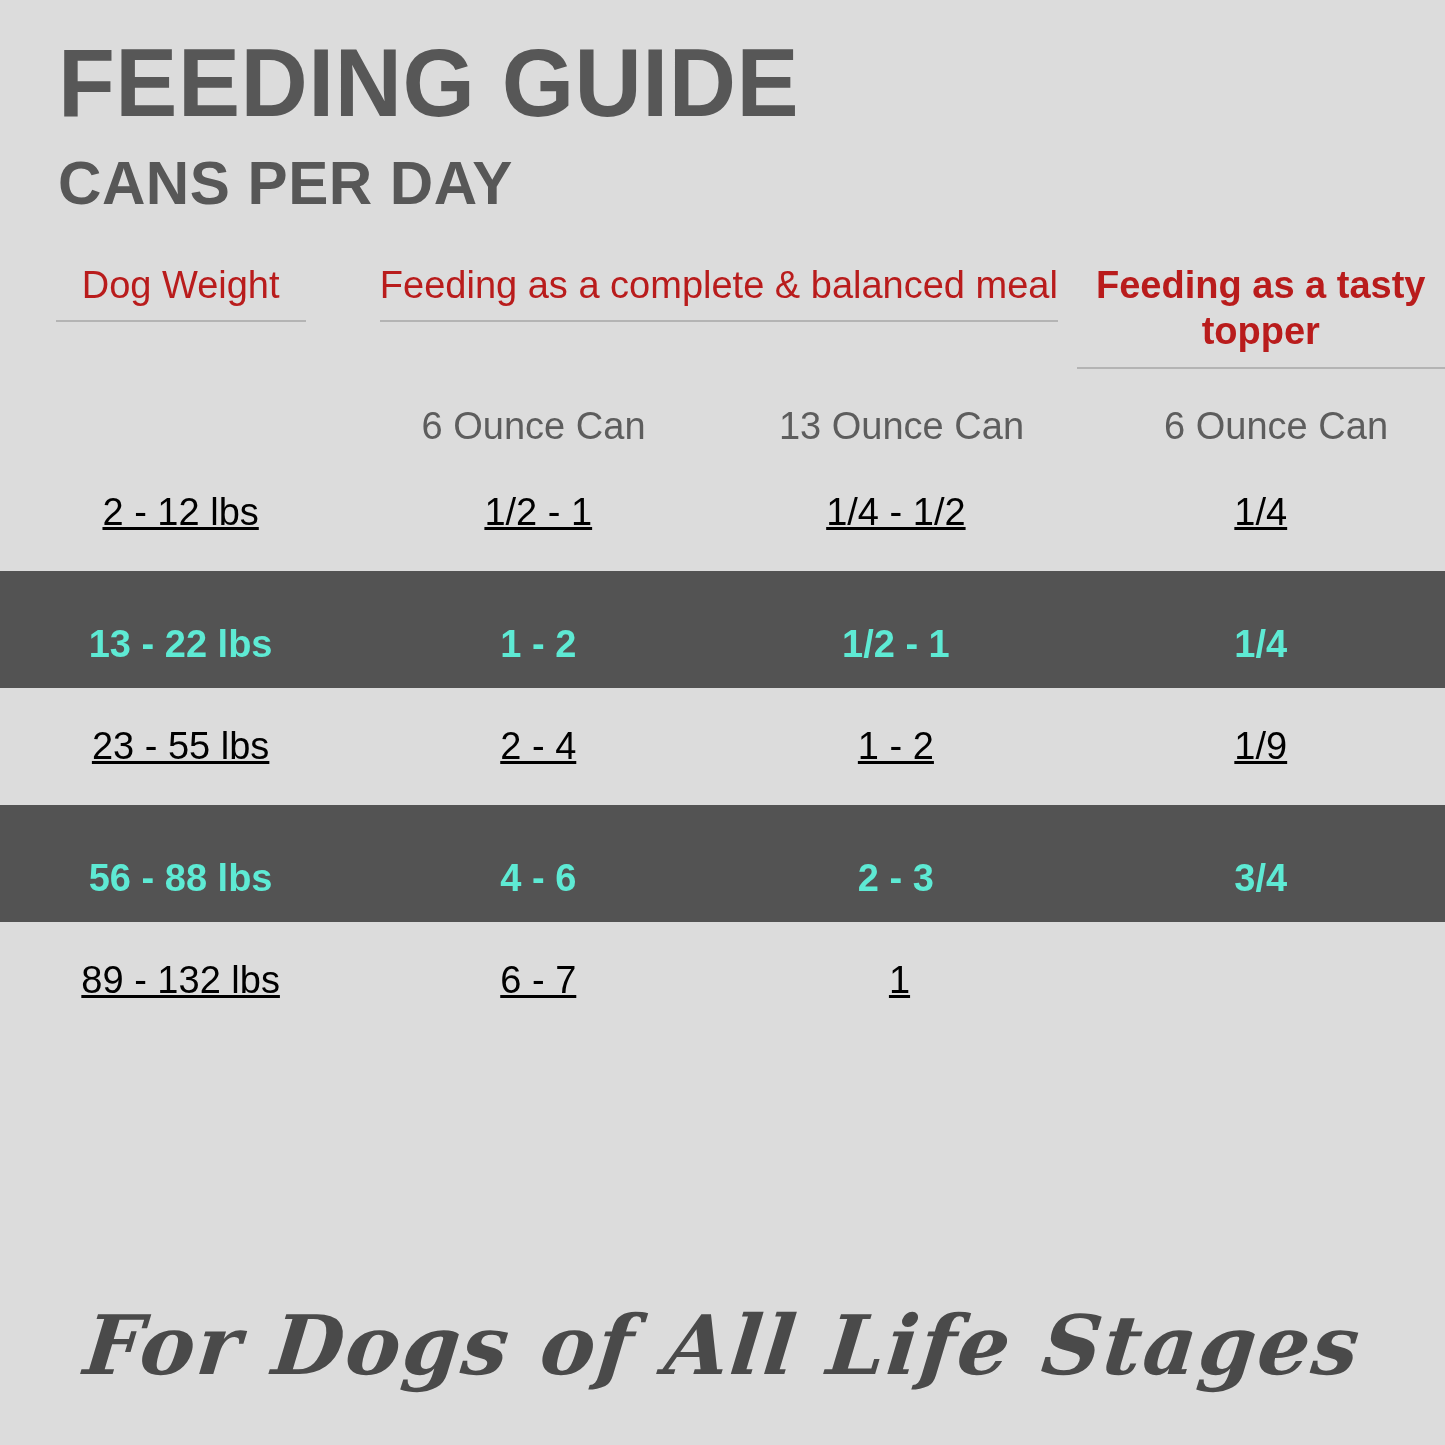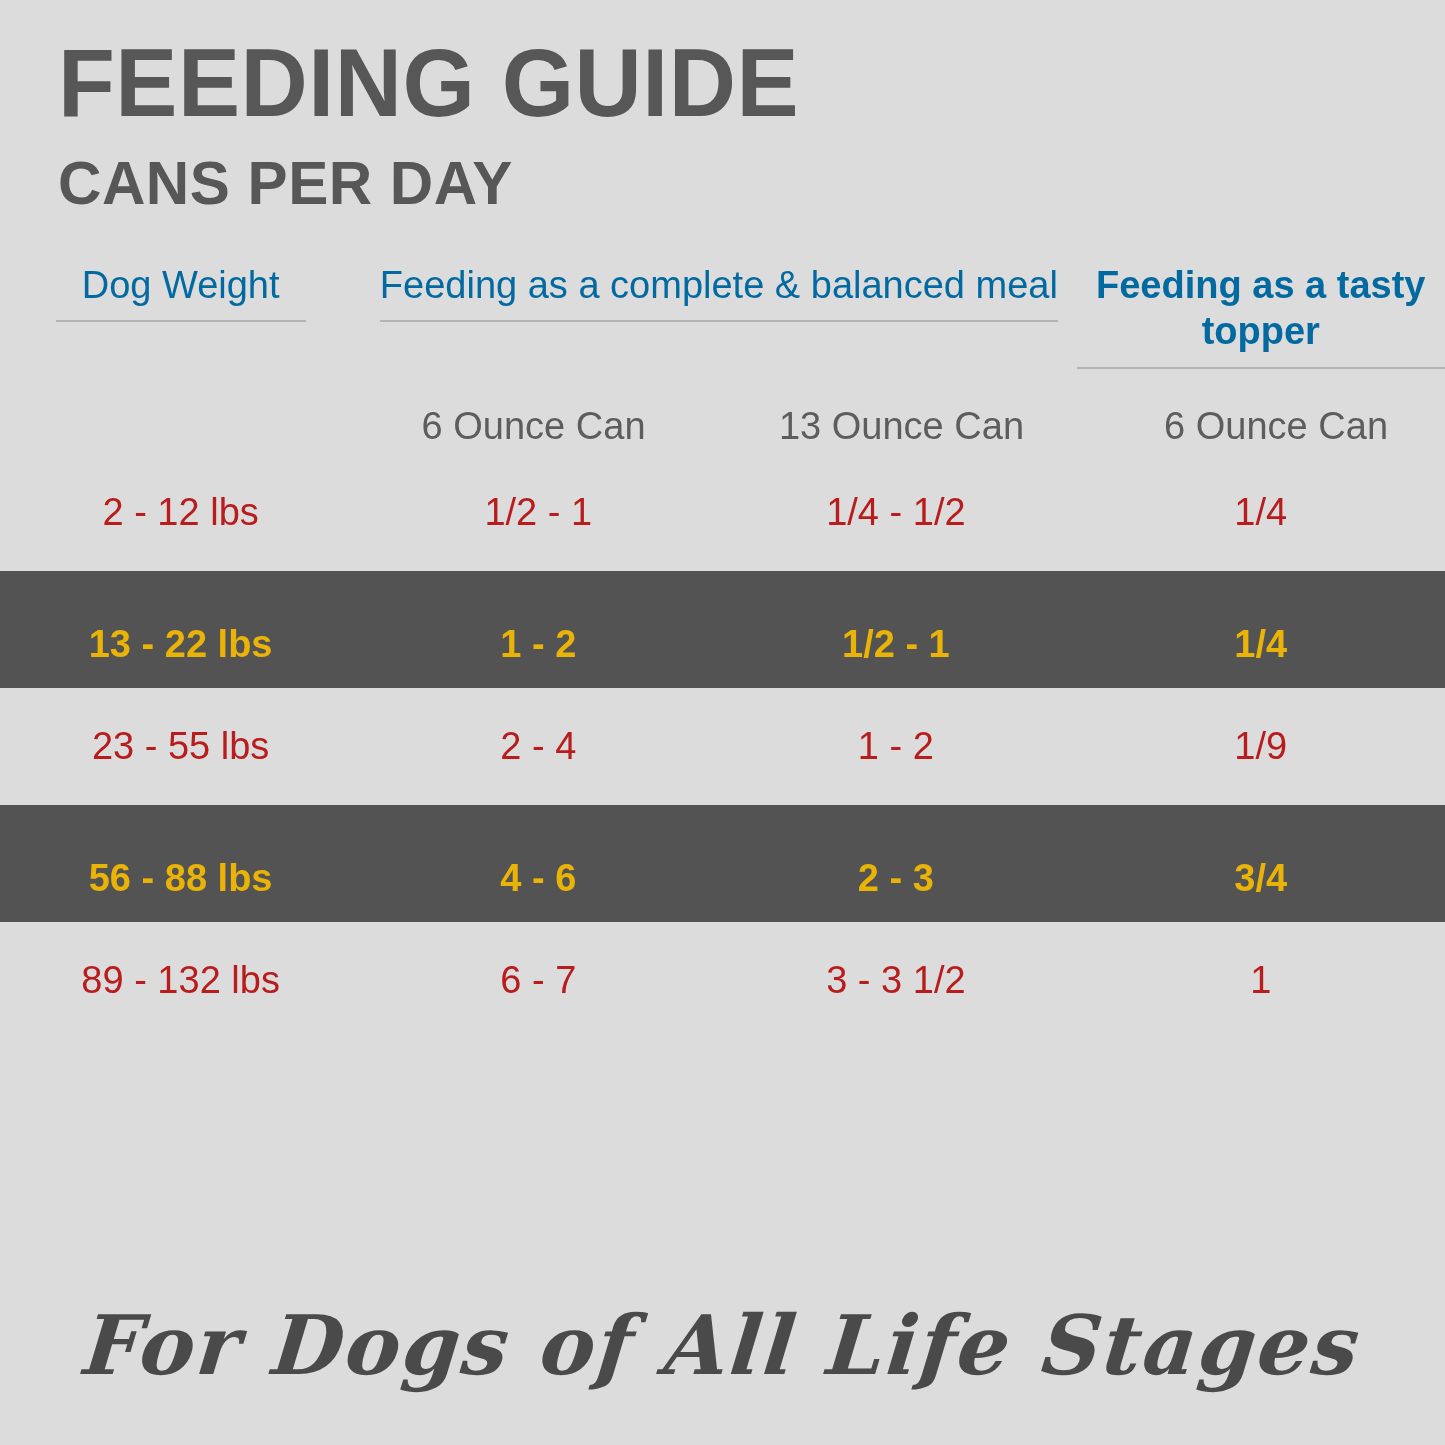--- a/index.html
+++ b/index.html
@@ -70,21 +70,21 @@
   .c-meal13 { width: 25%; }
   .c-top6   { width: 25.5%; }
 
   
   .hdr-row {
     align-items: flex-start;
     padding-top: 6px;
   }
   .hdr-cell {
     font-size: 38px;
-    color: #0369a1;
+    color: #b91c1c;
     line-height: 1.22;
     padding-bottom: 10px;
   }
   .hdr-weight { width: 25%; }
   .hdr-meal   { width: 49.5%; }
   .hdr-topper { width: 25.5%; }
   .hdr-inner {
     display: inline-block;
     padding-bottom: 12px;
     border-bottom: 2px solid #b4b4b4;
@@ -108,29 +108,30 @@
   .data-row {
     height: 117px;
   }
   .data-row.light {
     background: #dcdcdc;
   }
   .data-row.dark {
     background: #535353;
   }
   .data-row.dark .cell {
-    color: #eab308;
+    color: #5eead4;
     font-weight: bold;
     margin-top: 30px;
   }
   .data-row .cell {
     font-size: 38px;
   }
   .data-row.light .cell {
-    color: #b91c1c;
+    color: #000000;
+    text-decoration: underline;
   }
 
   
   .footer {
     position: absolute;
     left: 0;
     right: 0;
     bottom: 52px;
     text-align: center;
   }
@@ -200,21 +201,20 @@
     <div class="row data-row dark">
       <div class="cell c-weight">56 - 88 lbs</div>
       <div class="cell c-meal6">4 - 6</div>
       <div class="cell c-meal13">2 - 3</div>
       <div class="cell c-top6">3/4</div>
     </div>
 
     <div class="row data-row light">
       <div class="cell c-weight">89 - 132 lbs</div>
       <div class="cell c-meal6">6 - 7</div>
-      <div class="cell c-meal13">3 - 3 1/2</div>
       <div class="cell c-top6">1</div>
     </div>
 
   </div>
 
   <div class="footer">
     <span class="footer-text">For Dogs of All Life Stages</span>
   </div>
 
 </div>

